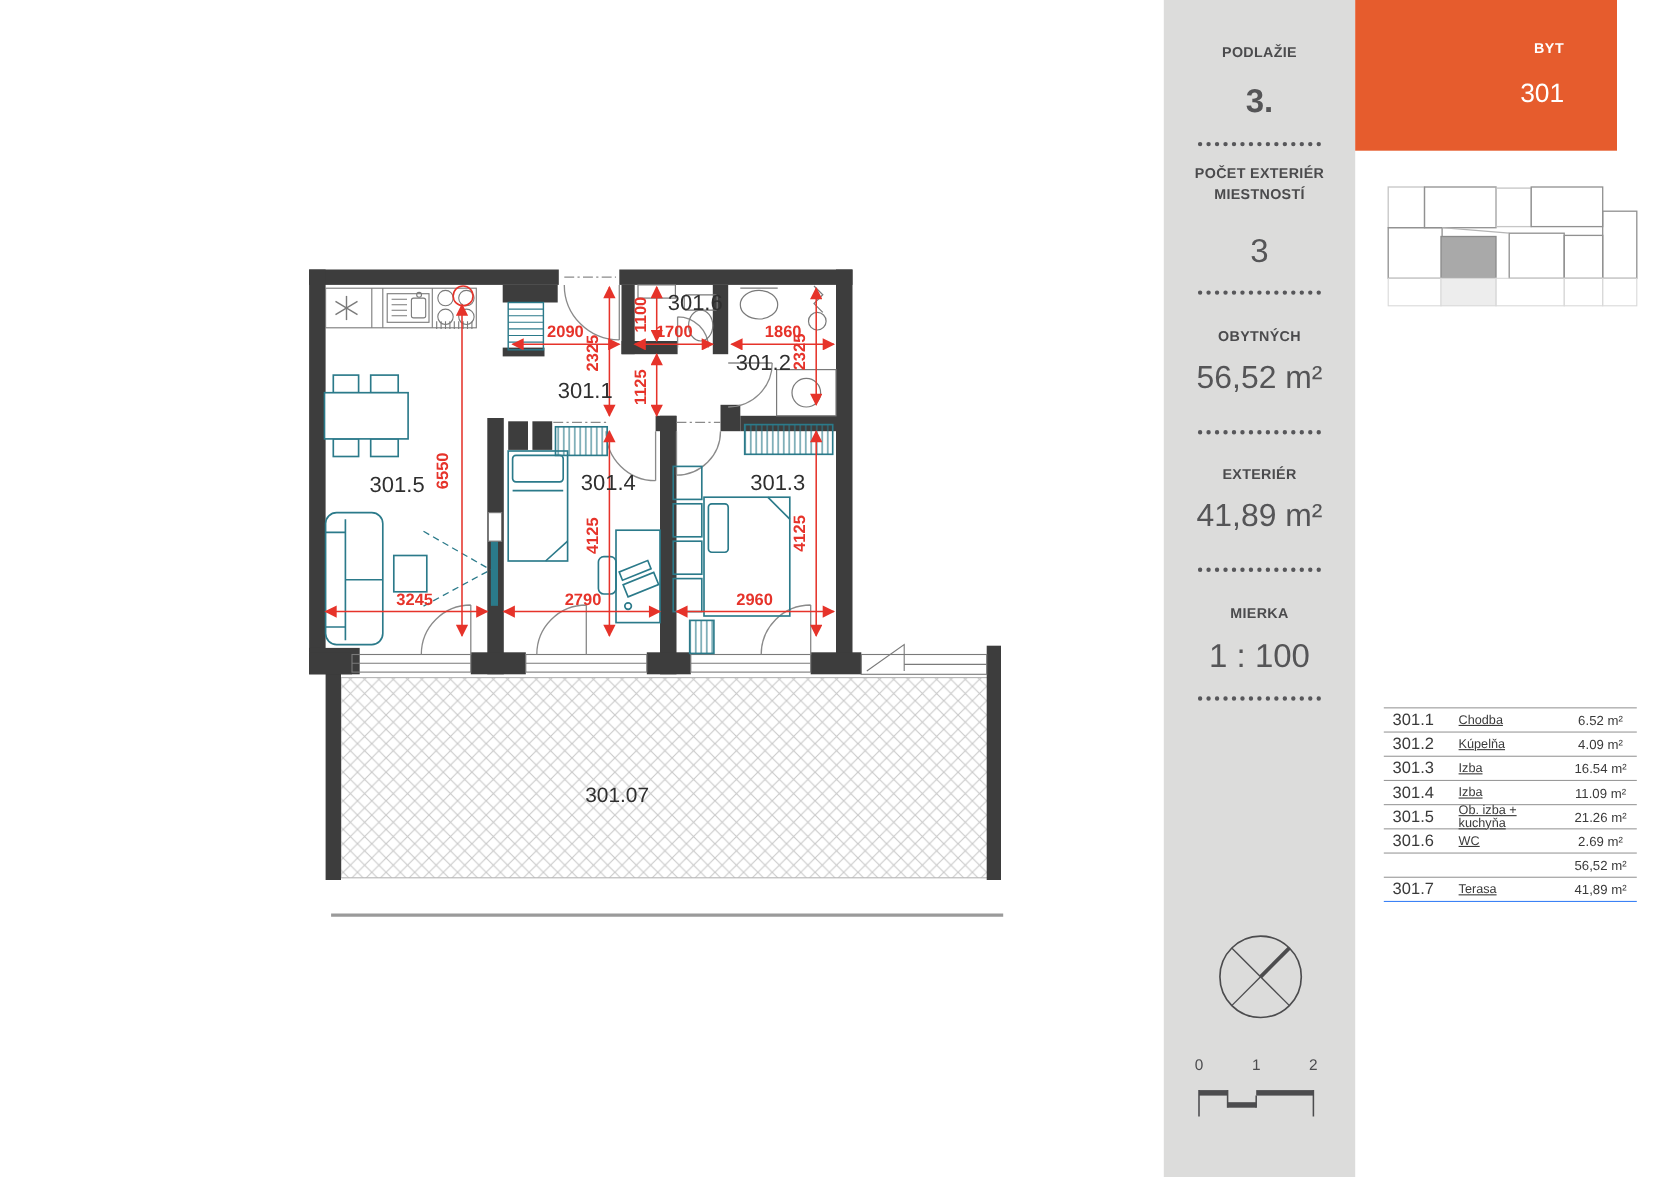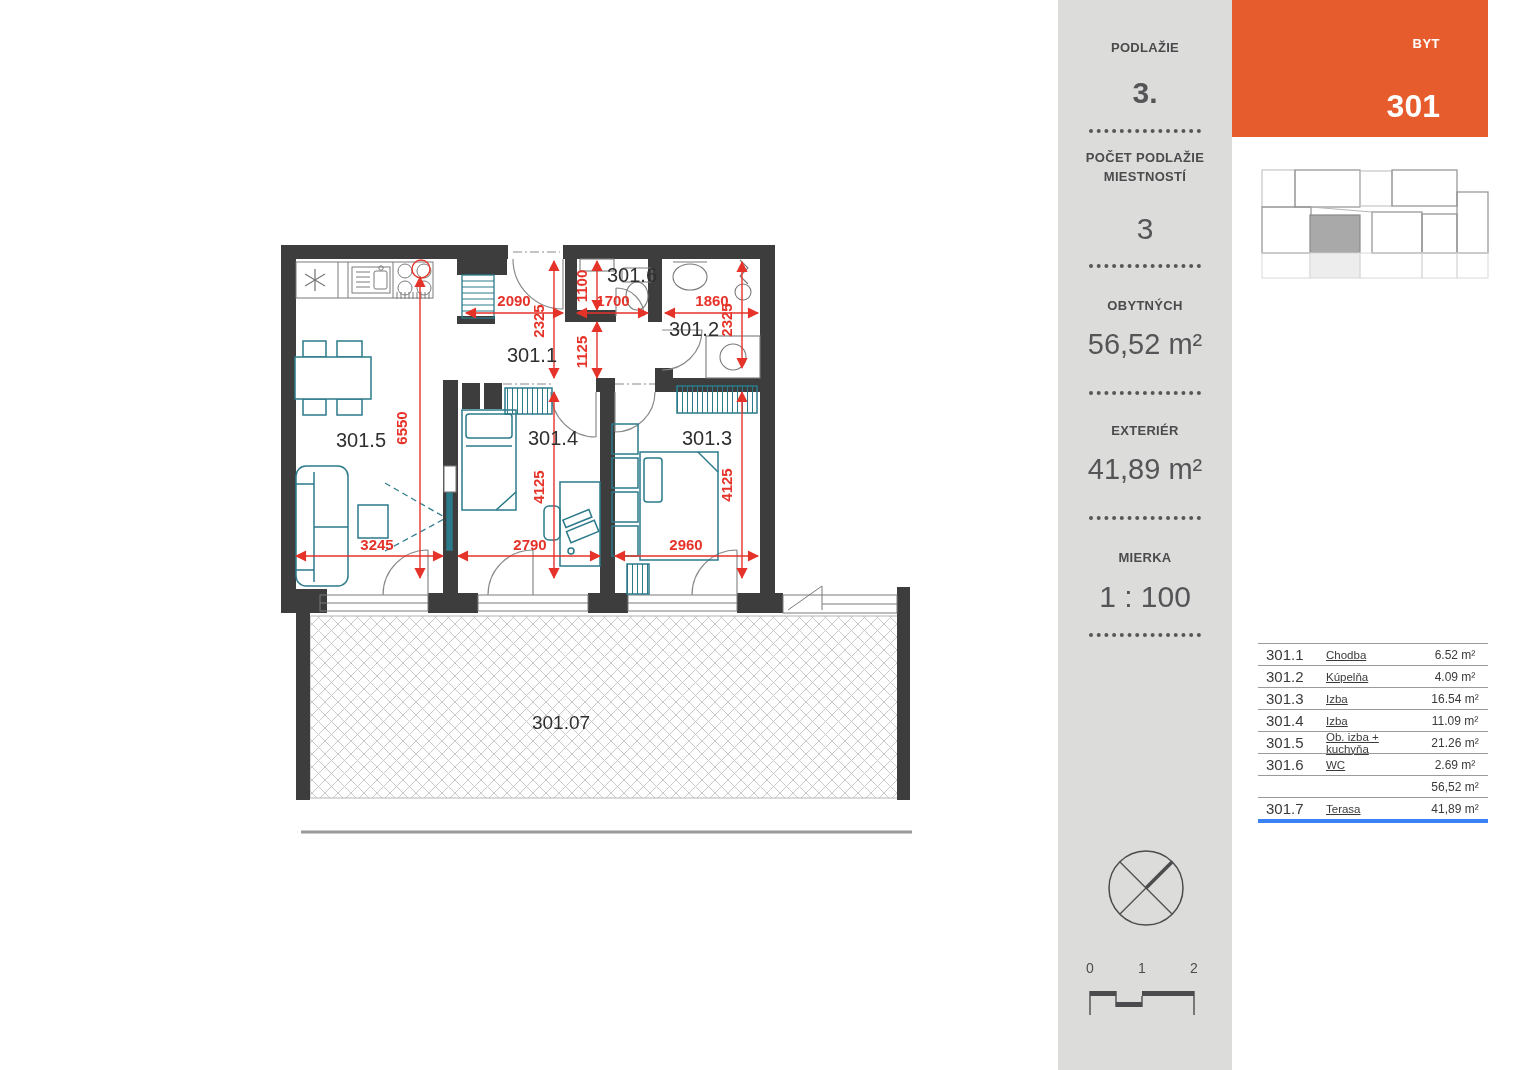--- a/index.html
+++ b/index.html
@@ -9,31 +9,31 @@
 
   
   .sidebar{position:absolute;left:1058px;top:0;width:174px;height:1070px;background:#dcdcdb;}
   .sb-label{position:absolute;width:174px;text-align:center;font-weight:bold;font-size:13px;
             color:#4b4b4d;letter-spacing:.3px;line-height:19px;}
   .sb-value{position:absolute;width:174px;text-align:center;font-size:30px;color:#555557;}
   .sb-value.bold{font-weight:bold;}
   .dots{position:absolute;left:31px;width:112px;height:0;border-bottom:4px dotted #57575a;}
 
   
-  .byt{position:absolute;left:1232px;top:0;width:256px;height:137px;background:#e65c2d;color:#fff;}
+  .byt{position:absolute;left:1232px;top:0;width:238px;height:137px;background:#e65c2d;color:#fff;}
   .byt-label{position:absolute;top:36px;right:48px;font-size:13px;font-weight:bold;letter-spacing:.5px;}
-  .byt-value{position:absolute;top:88px;right:48px;font-size:32px;font-weight:bold;}
+  .byt-value{position:absolute;top:72px;right:48px;font-size:24px;font-weight:normal;}
 
   
   .locator{position:absolute;left:1252px;top:162px;}
 
   
   .room-table{position:absolute;left:1258px;top:643px;width:230px;color:#2b2b2b;}
   .rt-row{display:flex;align-items:center;height:21px;border-top:1px solid #9a9a9a;}
-  .rt-row:last-child{border-bottom:4px solid #3b82f6;}
+  .rt-row:last-child{border-bottom:1px solid #3b82f6;}
   .rt-num{width:60px;font-size:15px;padding-left:8px;color:#3a3a3a;}
   .rt-name{flex:1;font-size:11.5px;color:#3a3a3a;text-decoration:underline;}
   .rt-area{width:62px;font-size:12px;text-align:center;padding-right:2px;color:#3a3a3a;}
 
   
   .compass{position:absolute;left:1106px;top:848px;}
   .scalebar{position:absolute;left:1080px;top:945px;}
   .scalebar text{font-size:14px;fill:#4c4c4e;}
 </style>
 </head>
@@ -252,21 +252,21 @@
       <text x="632" y="282">301.6</text>
       <text x="561" y="729" font-size="19">301.07</text>
     </g>
   </svg>
 
   
   <aside class="sidebar">
     <div class="sb-label" style="top:38px">PODLAŽIE</div>
     <div class="sb-value bold" style="top:76px">3.</div>
     <div class="dots" style="top:129px"></div>
-    <div class="sb-label" style="top:148px">POČET PODLAŽIE</div>
+    <div class="sb-label" style="top:148px">POČET EXTERIÉR</div>
     <div class="sb-label" style="top:167px">MIESTNOSTÍ</div>
     <div class="sb-value" style="top:212px">3</div>
     <div class="dots" style="top:264px"></div>
     <div class="sb-label" style="top:296px">OBYTNÝCH</div>
     <div class="sb-value" style="top:328px;font-size:29px">56,52 m²</div>
     <div class="dots" style="top:391px"></div>
     <div class="sb-label" style="top:421px">EXTERIÉR</div>
     <div class="sb-value" style="top:453px;font-size:29px">41,89 m²</div>
     <div class="dots" style="top:516px"></div>
     <div class="sb-label" style="top:548px">MIERKA</div>

